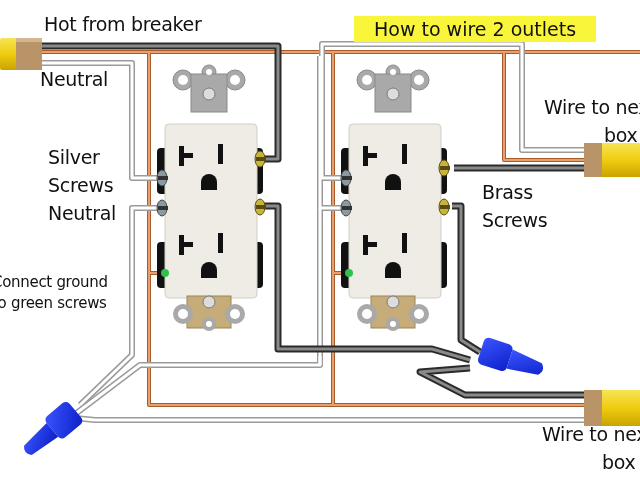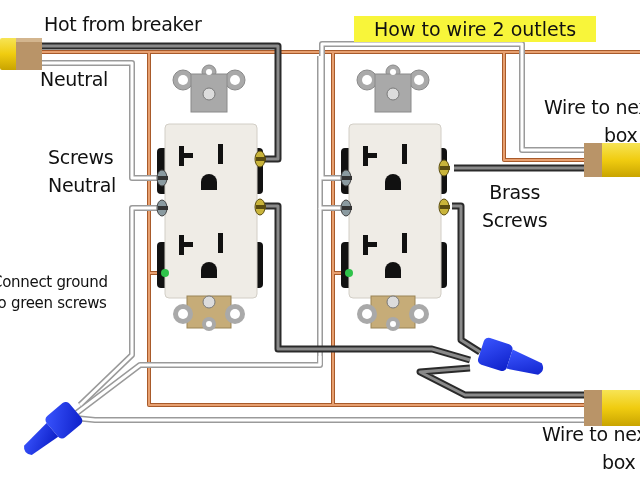--- a/index.html
+++ b/index.html
@@ -231,30 +231,31 @@
     <path d="M10 -10 L42 -6 Q48 0 42 6 L10 10 Z" fill="url(#nut)"></path>
   </g>
 </svg>
 
 <div class="title">How to wire 2 outlets</div>
 
 <div class="lbl" style="left:44px; top:10px;">Hot from breaker</div>
 <div class="lbl" style="left:40px; top:65px;">Neutral</div>
 
 <div class="lbl" style="left:48px; top:143px;">
+  <span class="line">Silver</span>
   <span class="line">Screws</span>
   <span class="line">Neutral</span>
 </div>
 
 <div class="lbl lbl-small" style="left:-8px; top:272px;">
   <span class="line">Connect ground</span>
   <span class="line">to green screws</span>
 </div>
 
-<div class="lbl" style="left:482px; top:178px;text-align:center;">
+<div class="lbl" style="left:482px; top:178px;">
   <span class="line">Brass</span>
   <span class="line">Screws</span>
 </div>
 
 <div class="lbl" style="left:544px; top:93px;">
   <span class="line">Wire to next</span>
   <span class="line" style="padding-left:60px;">box</span>
 </div>
 
 <div class="lbl" style="left:542px; top:420px;">

